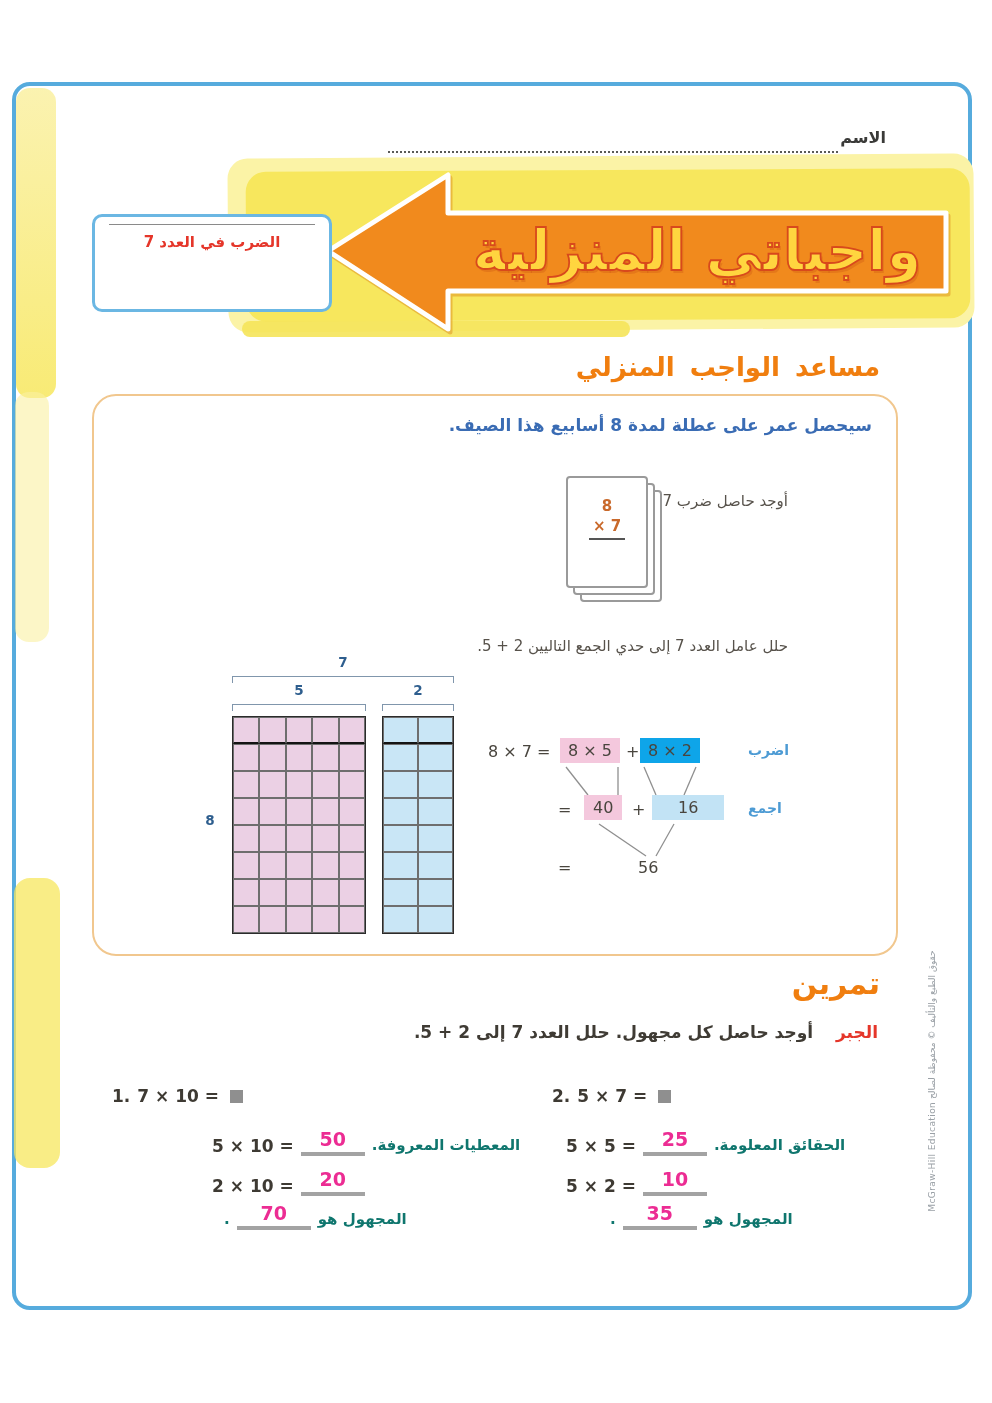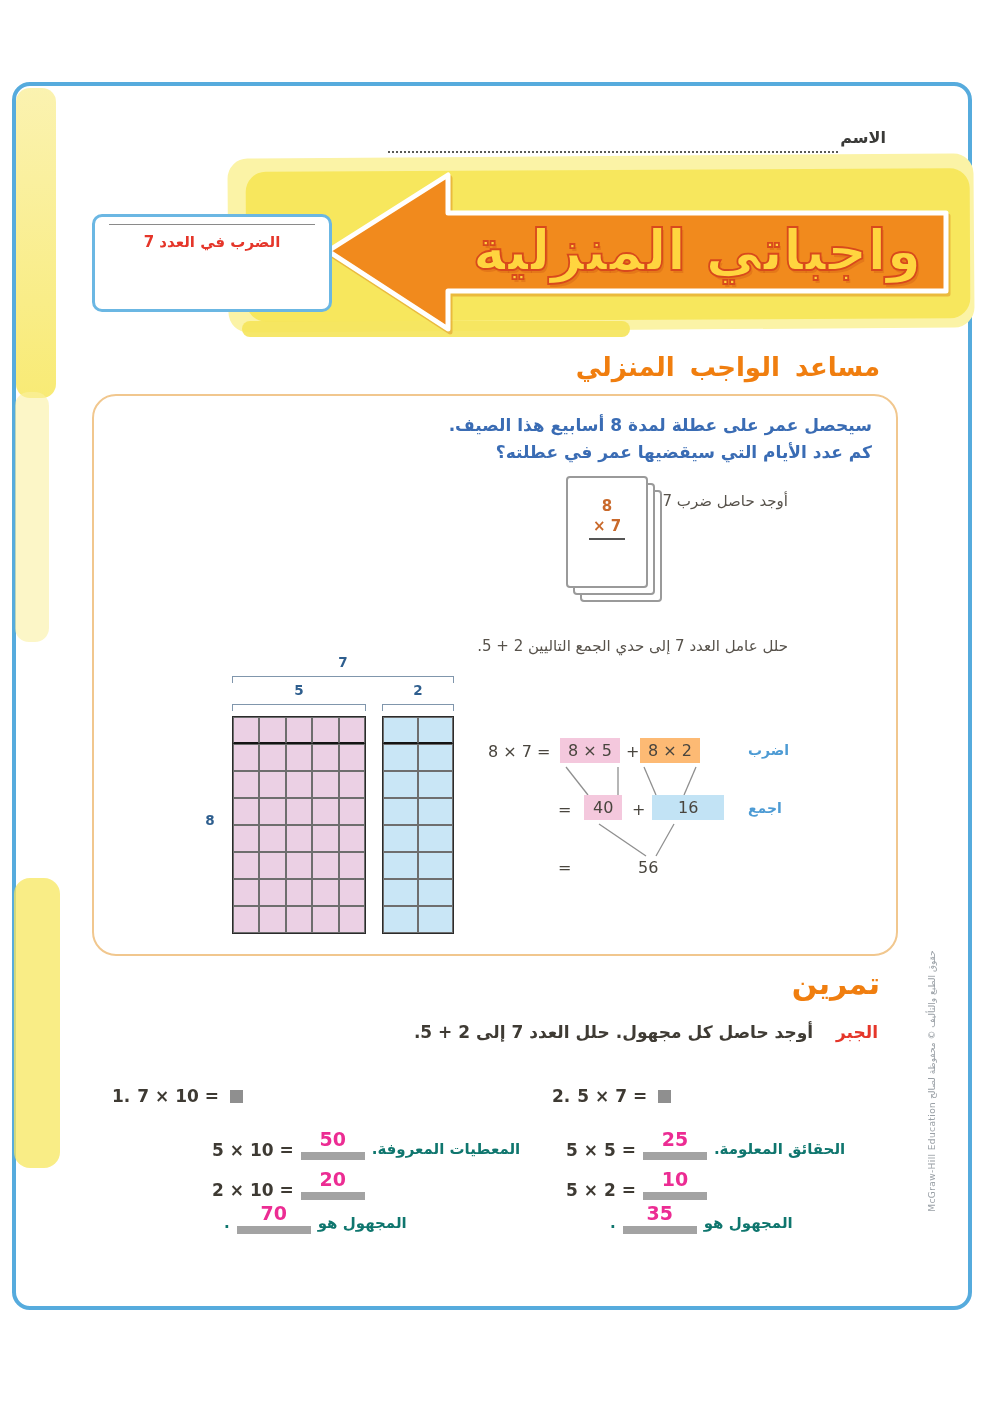--- a/index.html
+++ b/index.html
@@ -64,21 +64,21 @@
   .grid-pink{left:30px;width:134px;background:#EBD0E4}
   .grid-blue{left:180px;width:72px;background:#C9E6F6}
   .gcell{border:0.55px solid #6e6e6e}
   .gthick{border-bottom:2.6px solid #141414}
 
   
   .eq-area{left:378px;top:338px;width:424px;height:170px}
   .eqr{position:absolute;font-size:16px;color:#49453E;font-weight:500;direction:ltr}
   .hl{padding:3px 8px}
   .hl-pink{background:#F4C8DD}
-  .hl-blue{background:#fdba74}
+  .hl-blue{background:#0ea5e9}
   .vbox-pink{background:#F4C8DD;padding:3px 9px}
   .vbox-blue{background:#C2E3F5;padding:3px 26px}
   .eq-label{color:#4D9BD4;font-size:14px;font-weight:bold;direction:rtl}
   .e-lhs{left:16px;top:8px}.e-t1{left:88px;top:4px}.e-p1{left:154px;top:8px}.e-t2{left:168px;top:4px}
   .e-lm{left:276px;top:8px}
   .e-eq2{left:86px;top:66px}.e-v1{left:112px;top:61px}.e-p2{left:160px;top:66px}.e-v2{left:180px;top:61px}
   .e-la{left:276px;top:66px}
   .e-eq3{left:86px;top:124px}.e-res{left:166px;top:124px}
   .conn{position:absolute;left:0;top:0}
 
@@ -87,21 +87,21 @@
   .instruction{right:114px;top:1022px;direction:rtl;font-size:17px;font-weight:bold;color:#3F3B34}
   .algebra{color:#E5362A;margin-left:17px}
 
   .prob{position:absolute;width:420px;height:170px}
   .p1{left:112px;top:1086px}
   .p2{left:552px;top:1086px}
   .prow{position:absolute;display:flex;align-items:flex-end;gap:7px;direction:ltr}
   .rA{align-items:center}
   .pnum,.peq{font-weight:bold;font-size:17px;color:#3E3A33;direction:ltr}
   .unknown-sq{display:inline-block;width:13px;height:13px;background:#8f8f8f;margin-left:4px}
-  .ans-line{display:inline-flex;justify-content:center;align-items:flex-end;min-width:64px;border-bottom:8px solid #a3a3a3;
+  .ans-line{display:inline-flex;justify-content:center;align-items:flex-end;min-width:64px;border-bottom:4px solid #a3a3a3;
     color:#EC2C93;font-weight:bold;font-size:19px;padding:0 4px 3px;line-height:1}
   .ans-wide{min-width:74px}
   .fact-label{font-size:15px;font-weight:600;color:#0f766e;direction:rtl;padding-bottom:2px}
   .p1 .rA{left:0;top:0}.p1 .rB{left:100px;top:44px}.p1 .rC{left:100px;top:84px}.p1 .rD{left:112px;top:118px}
   .p2 .rA{left:0;top:0}.p2 .rB{left:14px;top:44px}.p2 .rC{left:14px;top:84px}.p2 .rD{left:58px;top:118px}
 
   
   .copyright{left:758px;top:1076px;width:348px;text-align:center;transform:rotate(-90deg);
     font-size:9px;color:#9aa0a6;direction:rtl;letter-spacing:.4px}
 </style>
@@ -127,21 +127,20 @@
 <div class="abs lesson-box">
   <div class="lesson-divider"></div>
   <div class="lesson-l2">الضرب في العدد 7</div>
 </div>
 
 <div class="abs helper-title">مساعد الواجب المنزلي</div>
 
 <div class="abs example-box">
   <div class="abs problem-text">
     <div>سيحصل عمر على عطلة لمدة 8 أسابيع هذا الصيف.</div>
-    <div>كم عدد الأيام التي سيقضيها عمر في عطلته؟</div>
   </div>
 
   <div class="abs step1">أوجد حاصل ضرب 7 × 8.</div>
 
   <div class="abs cards">
     <div class="card c3"></div>
     <div class="card c2"></div>
     <div class="card c1">
       <div class="card-content">
         <div>8</div>

